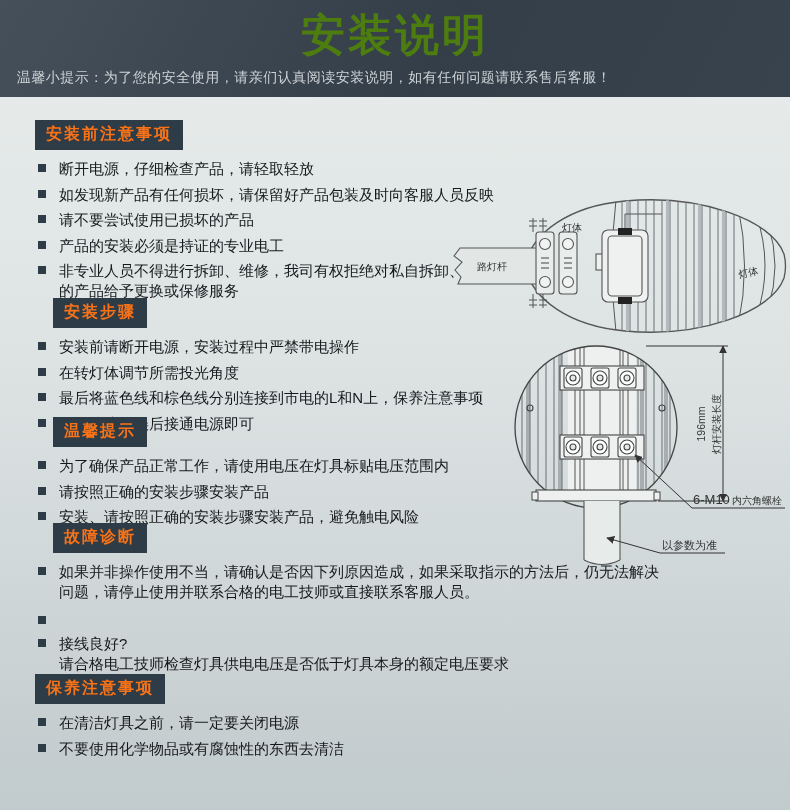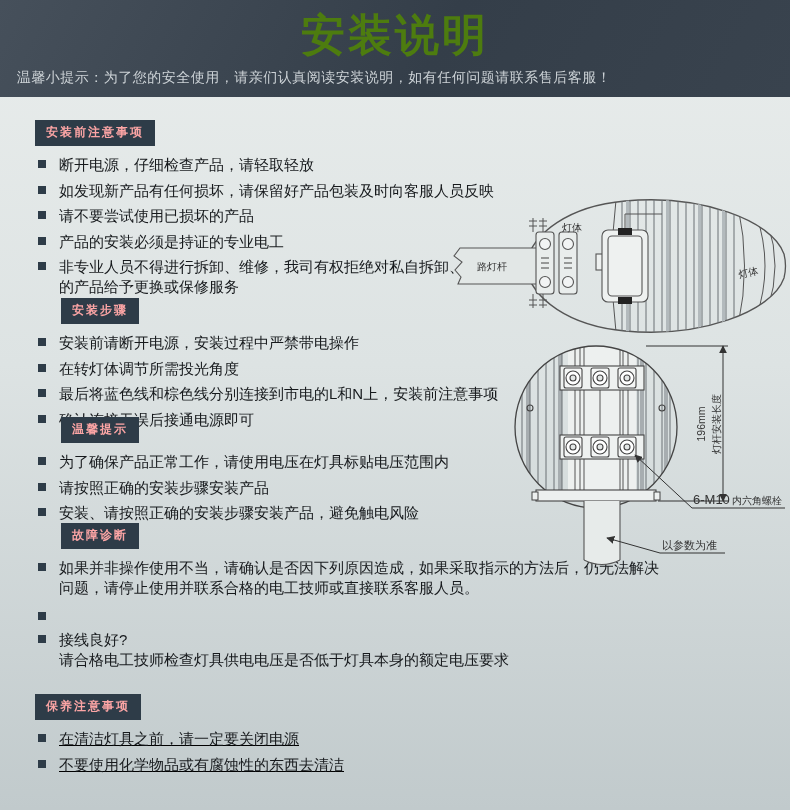--- a/index.html
+++ b/index.html
@@ -15,35 +15,35 @@
   .title {
     position:absolute; top:6px; left:0; width:790px; text-align:center;
     font-size:44px; font-weight:bold; color:#4d7c0f; letter-spacing:3px;
   }
   .subtitle {
     position:absolute; top:69px; left:0; width:628px; text-align:center;
     font-size:14px; color:#cdd3d7; letter-spacing:0.5px;
   }
   .section { position:absolute; }
   .sec-box {
-    display:inline-block; background:#2e3c48; color:#fca5a5;
-    font-size:12px; font-weight:bold; padding:4px 11px 5px; letter-spacing:2px;
-  }
-  .sec-box.indent { margin-left:26px; }
+    display:inline-block; background:#2e3c48; color:#f97316;
+    font-size:16px; font-weight:bold; padding:4px 11px 5px; letter-spacing:2px;
+  }
+  .sec-box.indent { margin-left:18px; }
   ul.bullets { list-style:none; margin:9px 0 0 0; padding:0; }
   ul.bullets li { display:flex; align-items:flex-start; margin-bottom:6px;
     font-size:15px; line-height:1.3; color:#16191c; }
   .sq { flex:0 0 8px; width:8px; height:8px; background:#2e3c48; margin:5px 13px 0 3px; }
   .btxt { white-space:pre-line; }
   #sec1 { left:35px; top:120px; width:540px; }
   #sec2 { left:35px; top:298px; width:540px; }
   #sec3 { left:35px; top:417px; width:560px; }
   #sec4 { left:35px; top:523px; width:700px; }
   #sec4 ul.bullets li { margin-bottom:10px; }
-  #sec5 { left:35px; top:694px; width:540px;text-decoration:underline; }
+  #sec5 { left:35px; top:674px; width:540px; }
   .diagram { position:absolute; }
   #diagram-lamp { left:450px; top:192px; }
   #diagram-bracket { left:480px; top:338px; }
   svg text { font-family:"Liberation Sans","DejaVu Sans",sans-serif; fill:#333; }
 </style>
 </head>
 <body>
 
 <div class="band"></div>
 <div class="title">安装说明</div>
@@ -82,21 +82,21 @@
     <li>
         <span class="sq"></span>
         <span class="btxt">安装前请断开电源，安装过程中严禁带电操作</span>
       </li>
     <li>
         <span class="sq"></span>
         <span class="btxt">在转灯体调节所需投光角度</span>
       </li>
     <li>
         <span class="sq"></span>
-        <span class="btxt">最后将蓝色线和棕色线分别连接到市电的L和N上，安装前注意事项</span>
+        <span class="btxt">最后将蓝色线和棕色线分别连接到市电的L和N上，保养注意事项</span>
       </li>
     <li>
         <span class="sq"></span>
         <span class="btxt">确认连接无误后接通电源即可</span>
       </li>
   </ul>
 </div>
 
 <div class="section" id="sec3">
   <div class="sec-box indent">温馨提示</div>

